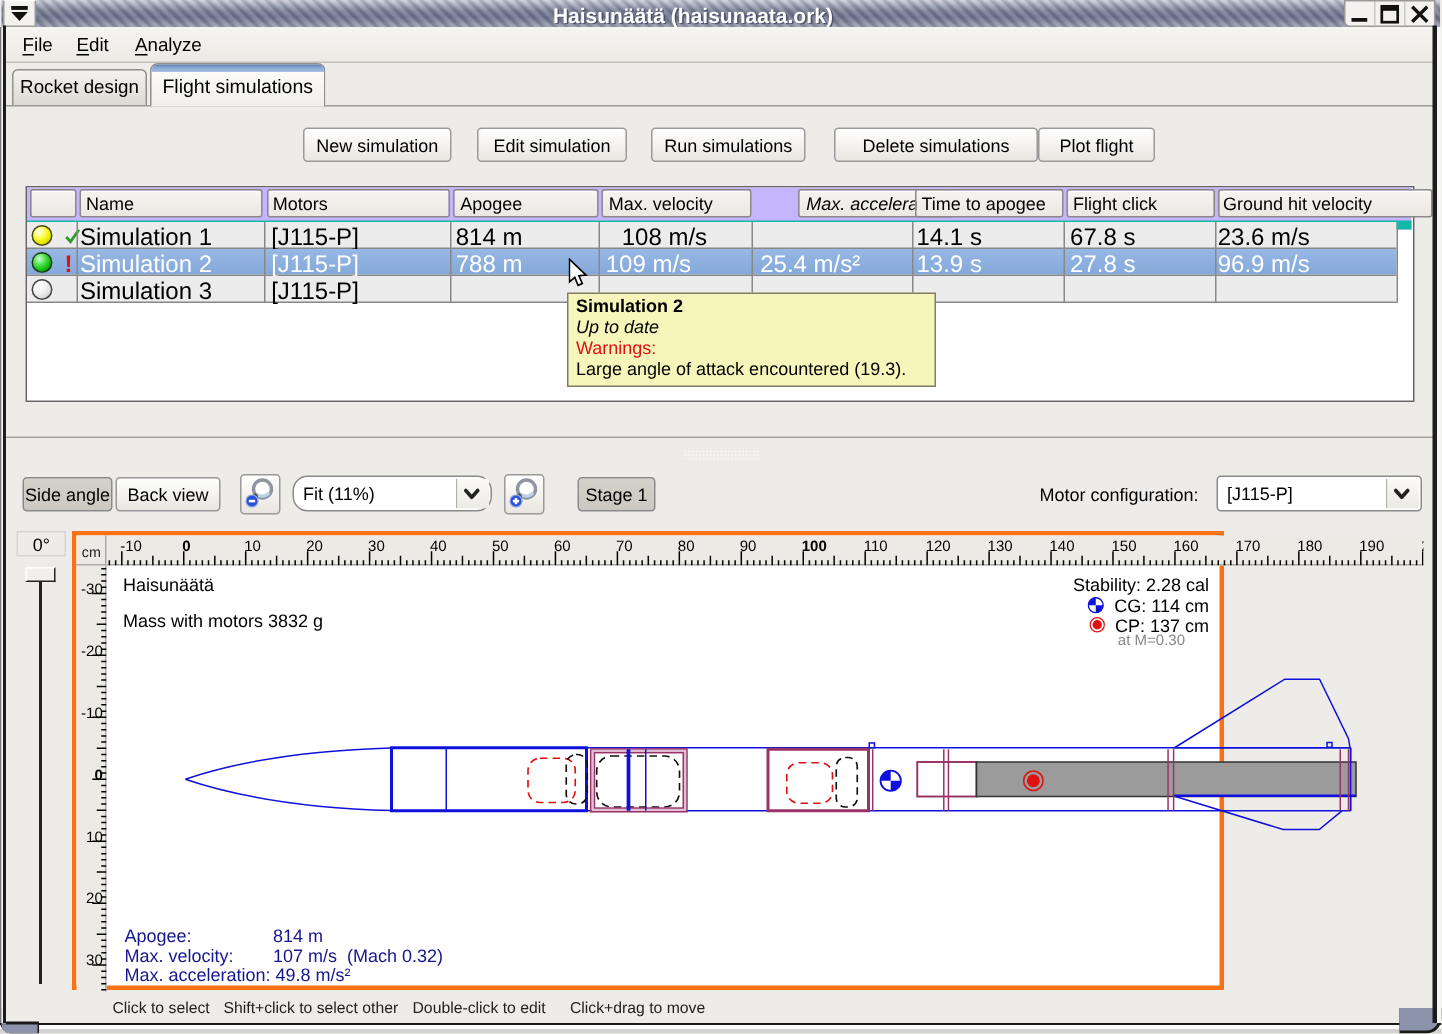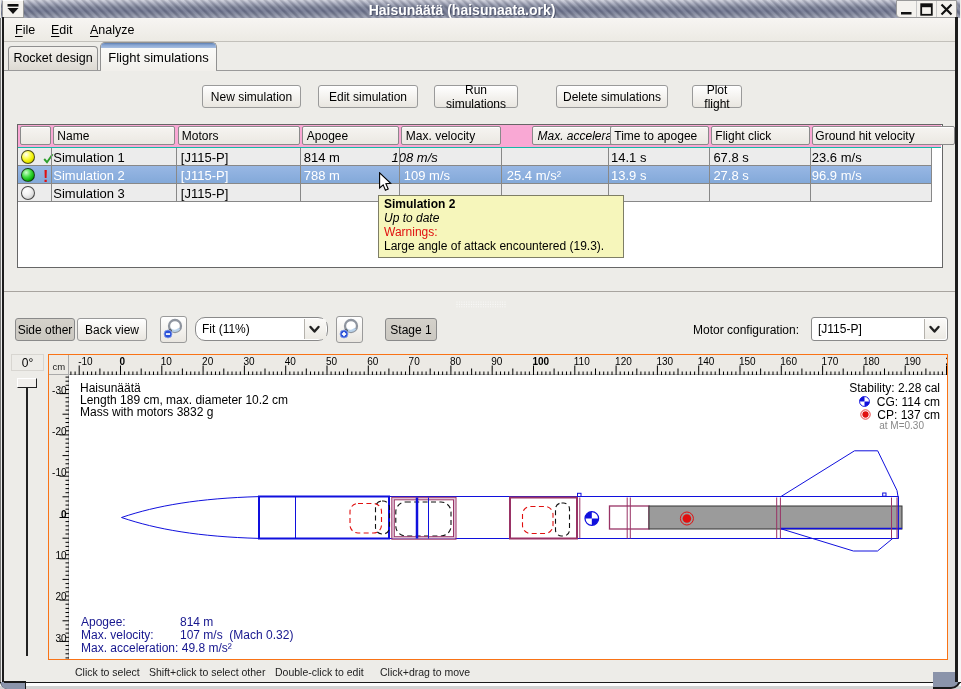--- a/index.html
+++ b/index.html
@@ -35,32 +35,32 @@
  background:linear-gradient(to bottom,#ffffff,#f2f0ec 60%,#e9e6e0);font-size:12px;text-align:center;
  color:#000;display:flex;align-items:center;justify-content:center;}
 .pressed{background:linear-gradient(to bottom,#d4d1ca,#cbc8c1);border-color:#8a8a8a;}
 #tablewrap{position:absolute;left:16.5px;top:123.5px;width:926px;height:144px;background:#fff;
  border:1.2px solid #666;box-sizing:border-box;}
 .hcell{position:absolute;top:1.6px;height:19px;box-sizing:border-box;border:1px solid #8a8a8a;
  border-radius:2px;background:linear-gradient(to bottom,#f6f4f1,#ebe8e2);font-size:12px;
  padding-top:2px;white-space:nowrap;overflow:hidden;box-shadow:inset 0 1px 0 #fff;}
 .trow{position:absolute;left:0;width:913.5px;height:18px;background:#ececec;border-bottom:1px solid #888;
  box-sizing:border-box;}
-.tcell{position:absolute;top:2px;font-size:13px;white-space:nowrap;}
+.tcell{position:absolute;top:2px;font-size:16px;white-space:nowrap;}
 .gridv{position:absolute;top:0;width:1px;background:#888;}
 .ball{display:inline-block;width:12px;height:12px;border-radius:50%;border:1px solid rgba(20,20,20,0.75);}
 #tooltip{position:absolute;left:378px;top:195px;width:246px;height:63px;background:#f6f6bb;
  border:1px solid #7e7e66;box-sizing:border-box;font-size:12px;padding:2px 0 0 5px;line-height:13.9px;}
 .combo{position:absolute;box-sizing:border-box;height:24px;background:#fff;border:1px solid #8a8a8a;
  border-radius:3px;font-size:12px;}
 .combo .field{position:absolute;left:6px;top:4px;}
 .combo .arrowbtn{position:absolute;right:1px;top:1px;bottom:1px;width:21px;
  background:linear-gradient(to bottom,#fbfaf8,#eceae4);border-left:1px solid #b5b2ac;border-radius:0 2px 2px 0;}
-#figpanel{position:absolute;left:48px;top:354px;width:900px;height:306px;background:#fff;
- border:1px solid #f97316;box-sizing:border-box;}
+#figpanel{position:absolute;left:48px;top:354px;width:768px;height:306px;background:#fff;
+ border:3px solid #f97316;box-sizing:border-box;}
 #cornerbox{position:absolute;left:0px;top:0px;width:20px;height:20px;background:#eceae5;
  border-right:1px solid #aaa;border-bottom:1px solid #aaa;box-sizing:border-box;
  font-size:9.5px;color:#222;padding:6px 0 0 3.5px;}
 #hrulerbox{position:absolute;left:20px;top:0;width:878px;height:20px;background:#eceae5;border-bottom:1px solid #aaa;box-sizing:border-box;}
 #vrulerbox{position:absolute;left:0;top:20px;width:20px;height:284px;background:#eceae5;border-right:1px solid #aaa;box-sizing:border-box;}
 .figtext{position:absolute;font-size:12px;color:#000;white-space:nowrap;}
 .navy{color:#16168e;}
 #statusbar{position:absolute;left:4px;top:661px;width:953px;height:20px;font-size:10.5px;color:#222;}
 #statusbar span{position:absolute;top:5px;white-space:nowrap;}
 </style></head>
@@ -95,46 +95,46 @@
  <span class="menuitem" style="left:47px;"><u>E</u>dit</span>
  <span class="menuitem" style="left:86px;"><u>A</u>nalyze</span>
 </div>
 <div id="tab1" class="tab">Rocket design</div>
 <div id="tab2" class="tab"><span class="blue"></span>Flight simulations</div>
 <div id="tabline"></div>
 <div id="tabline2"></div>
 
 <div class="pbtn" style="left:202px;top:85px;width:99px;">New simulation</div>
 <div class="pbtn" style="left:318px;top:85px;width:100px;">Edit simulation</div>
-<div class="pbtn" style="left:434px;top:85px;width:84px;">Run simulations</div>
-<div class="pbtn" style="left:556px;top:85px;width:112px;">Delete simulations</div>
-<div class="pbtn" style="left:692px;top:85px;width:50px;">Plot flight</div>
+<div class="pbtn" style="left:434px;top:85px;width:103px;">Run simulations</div>
+<div class="pbtn" style="left:556px;top:85px;width:136px;">Delete simulations</div>
+<div class="pbtn" style="left:692px;top:85px;width:78px;">Plot flight</div>
 
 <div id="tablewrap">
- <div style="position:absolute;left:0;top:0;width:923.8px;height:22.3px;background:#f9a8d4;border-bottom:1px solid #14b8a6;">
+ <div style="position:absolute;left:0;top:0;width:923.8px;height:22.3px;background:#c4b5fd;border-bottom:6px solid #14b8a6;">
       <div class="hcell" style="left:2.8px;width:30.6px;padding-left:0px;"></div>
       <div class="hcell" style="left:35.8px;width:122.1px;padding-left:3px;">Name</div>
       <div class="hcell" style="left:160.3px;width:122.1px;padding-left:3px;">Motors</div>
       <div class="hcell" style="left:284.8px;width:96.6px;padding-left:3.5px;">Apogee</div>
       <div class="hcell" style="left:383.8px;width:99.6px;padding-left:3.5px;">Max. velocity</div>
       <div class="hcell" style="left:514px;width:104.1px;padding-left:5px;font-style:italic;">Max. acceleration</div>
       <div class="hcell" style="left:592.3px;width:99.1px;padding-left:3.5px;">Time to apogee</div>
       <div class="hcell" style="left:693.8px;width:98.6px;padding-left:3px;">Flight click</div>
       <div class="hcell" style="left:794.8px;width:143px;padding-left:2px;">Ground hit velocity</div>
     </div>
  <div style="position:absolute;left:0;top:23.3px;width:913.5px;">
  <div class="trow" style="top:0px;">
         <span style="position:absolute;left:3px;top:2px;"><span class="ball" style="background:radial-gradient(circle at 35% 30%,#ffffff 0%,#ffff66 30%,#f0f000 60%,#b8b800 100%);"></span></span>
         <span style="position:absolute;left:25.5px;top:2px;font-weight:bold;"><svg width="11" height="11" viewBox="0 0 11 11">
             <path d="M1.2 6 L4 9.2 L9.6 1.2" fill="none" stroke="#2d9e2d" stroke-width="1.9"></path>
           </svg></span>
         <div class="tcell" style="left:35.8px;">Simulation 1</div>
         <div class="tcell" style="left:163.3px;">[J115-P]</div>
         <div class="tcell" style="left:286.3px;">814 m</div>
-        <div class="tcell" style="left:374px;font-style:italic;">108 m/s</div>
+        <div class="tcell" style="left:397px;">108 m/s</div>
         <div class="tcell" style="left:489.3px;margin-top:48px;">50.3 m/s²</div>
         <div class="tcell" style="left:593.5px;">14.1 s</div>
         <div class="tcell" style="left:695.9px;">67.8 s</div>
         <div class="tcell" style="left:794.3px;">23.6 m/s</div>
       </div>
  <div class="trow" style="top:18px;background:linear-gradient(to bottom,#98b7e4,#83a9d9);color:#fff;">
         <span style="position:absolute;left:3px;top:2px;"><span class="ball" style="background:radial-gradient(circle at 35% 30%,#ccffcc 0%,#44dd44 40%,#00aa00 75%,#007700 100%);"></span></span>
         <span style="position:absolute;left:25.5px;top:2px;font-weight:bold;"><span style="color:#e01010;">!</span></span>
         <div class="tcell" style="left:35.8px;">Simulation 2</div>
         <div class="tcell" style="left:163.3px;">[J115-P]</div>
@@ -235,21 +235,21 @@
       <circle cx="32.2" cy="5.8" r="0.55" fill="#fbfbfa"></circle>
       <circle cx="34.6" cy="5.8" r="0.55" fill="#fbfbfa"></circle>
       <circle cx="37.0" cy="5.8" r="0.55" fill="#fbfbfa"></circle>
       <circle cx="39.4" cy="5.8" r="0.55" fill="#fbfbfa"></circle>
       <circle cx="41.8" cy="5.8" r="0.55" fill="#fbfbfa"></circle>
       <circle cx="44.2" cy="5.8" r="0.55" fill="#fbfbfa"></circle>
       <circle cx="46.6" cy="5.8" r="0.55" fill="#fbfbfa"></circle>
       <circle cx="49.0" cy="5.8" r="0.55" fill="#fbfbfa"></circle>
     </svg></div>
 
-<div class="pbtn pressed" style="left:15px;top:318px;width:60px;">Side other</div>
+<div class="pbtn pressed" style="left:15px;top:318px;width:60px;">Side angle</div>
 <div class="pbtn" style="left:77px;top:318px;width:70px;">Back view</div>
 <div class="pbtn" style="left:160px;top:316px;width:27px;height:27px;">
     <svg width="25" height="25" viewBox="0 0 25 25">
 <circle cx="14" cy="9" r="6" fill="#fff" stroke="#8f959f" stroke-width="2.3"></circle>
 <path d="M9.6 12.2 A6 6 0 0 0 18.4 11.5" fill="none" stroke="#b9d2ea" stroke-width="2.2"></path>
 <path d="M9.3 13.7 L6 17.2" stroke="#5a5a5a" stroke-width="3.4" stroke-linecap="round"></path>
 <circle cx="7" cy="17" r="4" fill="#2a50d8" stroke="#8fa6e8" stroke-width="0.8"></circle>
 <rect x="4.9" y="16.2" width="4.2" height="1.7" fill="#fff"></rect>
 </svg>
   </div>
@@ -362,21 +362,20 @@
 <line x1="829.4" y1="121.5" x2="829.4" y2="163.5" stroke="#1010dd" stroke-width="1"></line>
 <g>
 <circle cx="522.8" cy="143.5" r="6.8" fill="#fff" stroke="#1010dd" stroke-width="1.2"></circle>
 <path d="M522.8 143.5 L522.8 136.7 A6.8 6.8 0 0 0 516 143.5 Z" fill="#1010dd"></path>
 <path d="M522.8 143.5 L522.8 150.3 A6.8 6.8 0 0 0 529.6 143.5 Z" fill="#1010dd"></path>
 </g>
 <circle cx="617.9" cy="143.5" r="6.5" fill="none" stroke="#e01010" stroke-width="1"></circle>
 <circle cx="617.9" cy="143.5" r="4.3" fill="#e01010"></circle>
 </svg>
  <div class="figtext" style="left:31px;top:26px;">Haisunäätä</div>
- <div class="figtext" style="left:31px;top:38px;">Length 189 cm, max. diameter 10.2 cm</div>
  <div class="figtext" style="left:31px;top:50px;">Mass with motors 3832 g</div>
  <div class="figtext" style="right:7px;top:26px;">Stability: 2.28 cal</div>
  <div class="figtext" style="right:7px;top:39.5px;"><svg width="11" height="11" viewBox="0 0 14 14" style="vertical-align:-1px;">
         <circle cx="7" cy="7" r="6.3" fill="#fff" stroke="#1010dd" stroke-width="1.2"></circle>
         <path d="M7 7 L7 0.7 A6.3 6.3 0 0 0 0.7 7 Z" fill="#1010dd"></path>
         <path d="M7 7 L7 13.3 A6.3 6.3 0 0 0 13.3 7 Z" fill="#1010dd"></path>
       </svg>&nbsp; CG: 114 cm</div>
  <div class="figtext" style="right:7px;top:52.5px;"><svg width="11" height="11" viewBox="0 0 14 14" style="vertical-align:-1px;">
         <circle cx="7" cy="7" r="6" fill="none" stroke="#e01010"></circle>
         <circle cx="7" cy="7" r="4" fill="#e01010"></circle>

